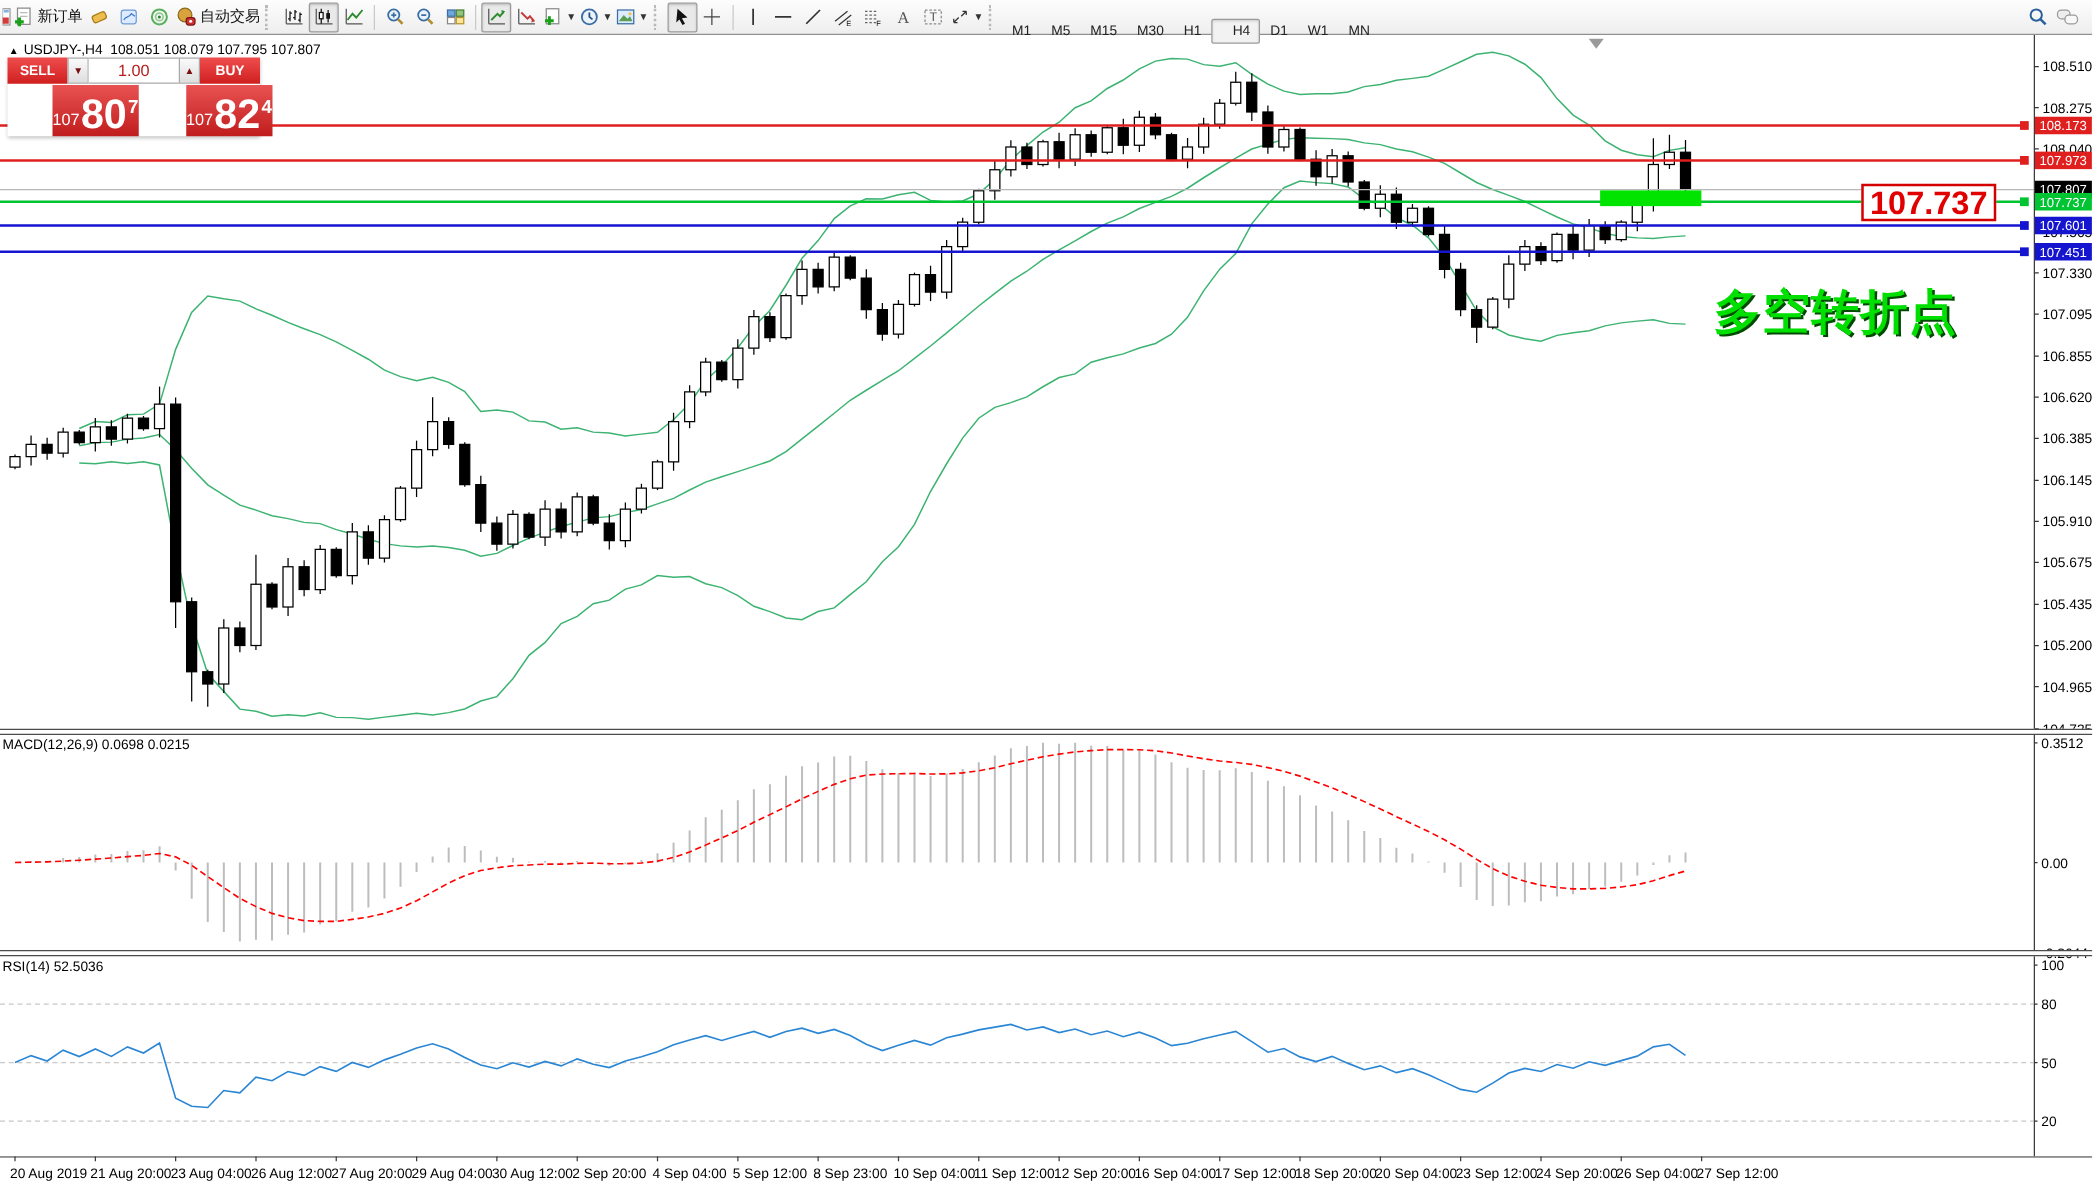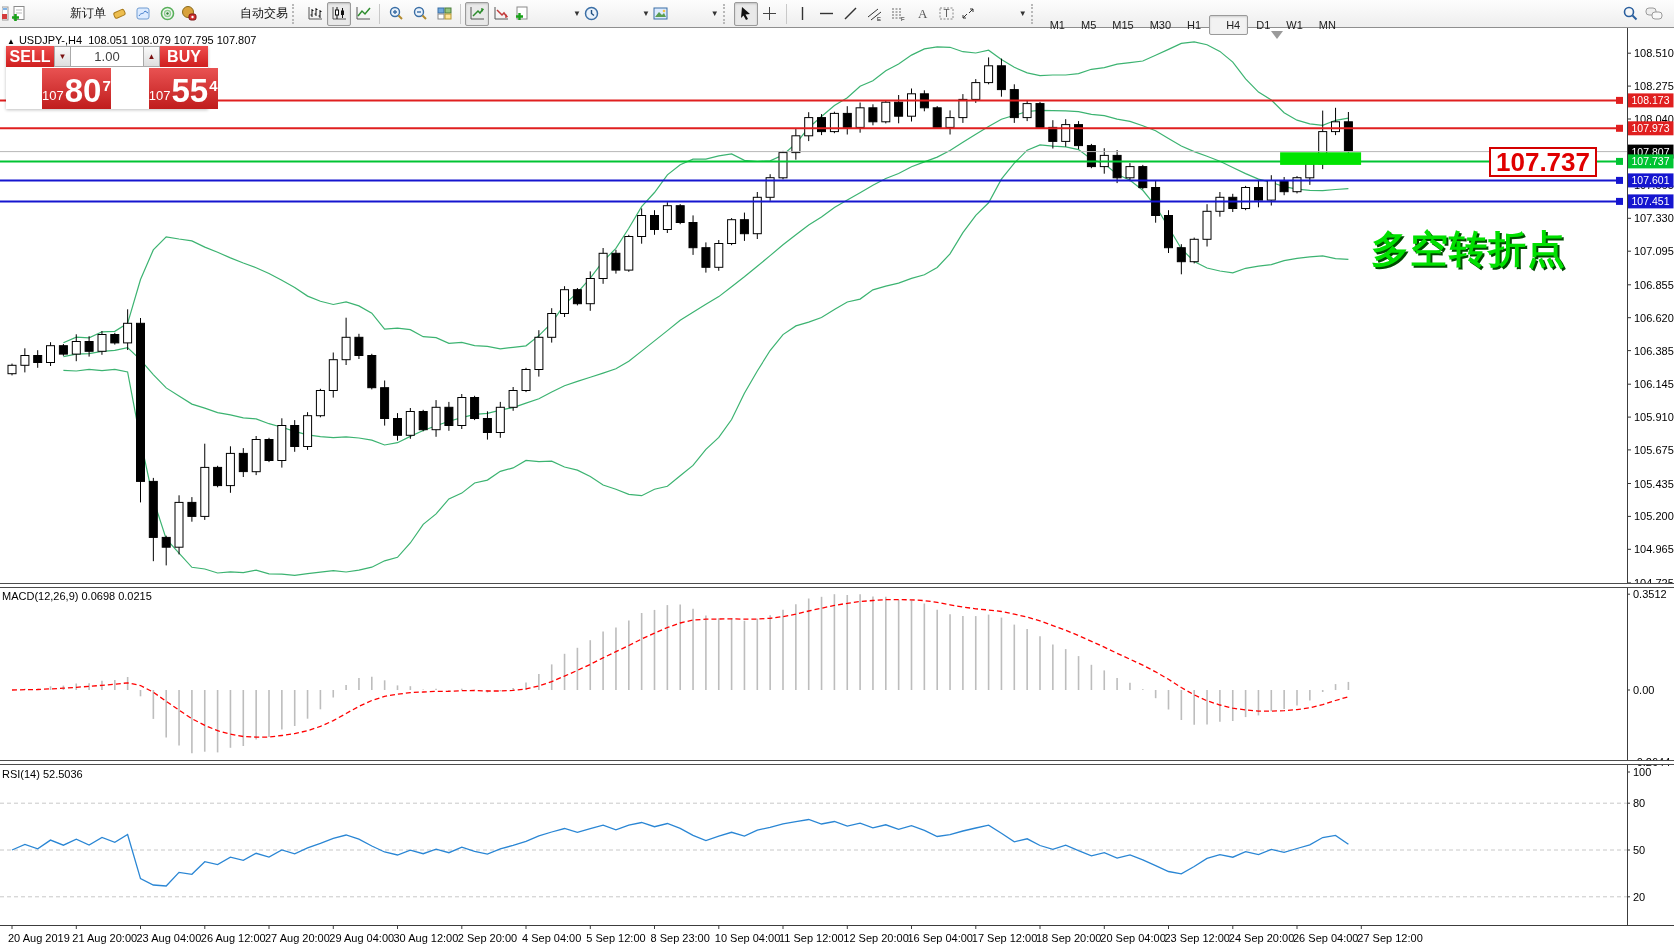--- a/index.html
+++ b/index.html
@@ -5,21 +5,21 @@
   * { box-sizing: border-box; }
   html,body { margin:0; padding:0; background:#fff; }
   body { font-family:"Liberation Sans", sans-serif; }
   #app { position:relative; width:1674px; height:950px; overflow:hidden; background:#fff; user-select:none; }
 
   
   #toolbar { position:absolute; left:0; top:0; width:1674px; height:28px;
     background:linear-gradient(#fdfdfd,#eeeeee); border-bottom:1px solid #8f8f8f;
     display:flex; align-items:center; padding:0 2px; z-index:20; }
   .btn { min-width:24px; height:24px; display:flex; align-items:center; justify-content:center;
-    border:1px solid transparent; border-radius:2px; cursor:default;gap:40px; }
+    border:1px solid transparent; border-radius:2px; cursor:default; }
   .btn.pressed { background:#e9e9e9; border-color:#9a9a9a; box-shadow:inset 0 1px 2px rgba(0,0,0,.18); }
   .btn .lbl { font-size:12px; color:#111; margin-left:3px; white-space:nowrap; }
   .caret { font-size:8px; color:#333; margin-left:2px; }
   .grip { width:6px; height:20px; border-left:2px dotted #b9b9b9; margin:0 5px 0 3px; }
   .vsep { width:1px; height:20px; background:#c9c9c9; margin:0 4px; }
   .tf { padding:3px 7px; font-size:11px; color:#222; border:1px solid transparent; border-radius:2px; }
   .tf.pressed { background:#f2f2f2; border-color:#9a9a9a; box-shadow:inset 0 1px 2px rgba(0,0,0,.15);padding-left:16px; }
   #tb-right { margin-left:auto; display:flex; align-items:center; padding-right:6px; }
 
   
@@ -36,26 +36,26 @@
   #price-callout { position:absolute; left:1489px; top:119px; width:108px; height:30px;
     border:2px solid #d40000; background:#fff; color:#e00000; font-size:26px; font-weight:bold;
     display:flex; align-items:center; justify-content:center; z-index:7; letter-spacing:0px; }
   #turning-point { position:absolute; left:1371px; top:196px; font-size:38px; font-weight:bold;
     color:#00e000; text-shadow:2px 2px 0 #014a01; z-index:7; white-space:nowrap; letter-spacing:1px; }
 
   
   #trade-panel { position:absolute; left:6px; top:18px; width:202px; z-index:8; background:#fff;
     box-shadow:0 1px 3px rgba(0,0,0,.25); }
   #tp-row1 { display:flex; height:21px; }
-  .tp-btn { background:linear-gradient(#ef4d4d,#cf1f1f); color:#fff; font-size:16px; font-weight:bold;
+  .tp-btn { background:linear-gradient(#ef4d4d,#cf1f1f); color:#fff; font-size:11px; font-weight:bold;
     display:flex; align-items:center; justify-content:center; flex:0 0 48px; }
   .tp-spin { flex:0 0 17px; background:linear-gradient(#fafafa,#dedede); border:1px solid #aaa;
     display:flex; align-items:center; justify-content:center; font-size:8px; color:#7a1010; }
   #tp-vol { flex:1; border:1px solid #aaa; border-left:none; border-right:none; background:#fff;
-    font-size:13px; color:#404040; display:flex; align-items:center; justify-content:center; }
+    font-size:13px; color:#b91c1c; display:flex; align-items:center; justify-content:center; }
   #tp-row2 { display:flex; height:41px; margin-top:1px; }
   .tp-price { flex:1; background:linear-gradient(#e95252,#c01d1d); color:#fff; display:flex;
     align-items:flex-end; justify-content:center; padding-bottom:3px;margin-left:36px; }
   .tp-price:first-child { margin-right:2px; }
   .tp-small { font-size:13px; margin-bottom:3px; }
   .tp-big { font-size:33px; font-weight:bold; line-height:30px; margin:0 1px; }
   .tp-sup { font-size:15px; font-weight:bold; margin-bottom:12px; }
 </style>
 </head>
 <body>
@@ -298,21 +298,21 @@
         <div class="tp-btn">BUY</div>
       </div>
       <div id="tp-row2">
         <div class="tp-price">
           <span class="tp-small">107</span>
           <span class="tp-big">80</span>
           <span class="tp-sup">7</span>
         </div>
         <div class="tp-price">
           <span class="tp-small">107</span>
-          <span class="tp-big">55</span>
+          <span class="tp-big">82</span>
           <span class="tp-sup">4</span>
         </div>
       </div>
     </div>
 
     <svg id="main-svg" class="pane" style="top:0" width="1627" height="557">
         <path d="M63.4,314.8L76.3,309.2L89.1,309.9L102.0,303.8L114.8,303.3L127.6,295.3L140.5,251.5L153.3,221.9L166.2,208.8L179.0,211.0L191.9,212.9L204.8,219.1L217.6,224.2L230.4,229.9L243.3,235.0L256.1,239.7L269.0,245.5L281.8,252.3L294.7,259.4L307.6,268.1L320.4,273.3L333.3,276.5L346.1,273.9L358.9,277.9L371.8,285.2L384.6,301.2L397.5,300.1L410.3,301.7L423.2,308.7L436.1,309.6L448.9,315.4L461.8,314.3L474.6,317.7L487.4,318.4L500.3,320.8L513.1,319.3L526.0,317.8L538.9,307.6L551.7,294.8L564.5,276.4L577.4,264.6L590.3,250.2L603.1,233.2L615.9,220.4L628.8,200.2L641.6,178.6L654.5,164.5L667.4,146.9L680.2,136.7L693.0,131.1L705.9,131.2L718.8,127.8L731.6,125.9L744.4,132.3L757.3,133.5L770.1,132.8L783.0,127.0L795.9,115.5L808.7,99.7L821.5,88.5L834.4,77.6L847.3,69.8L860.1,58.2L872.9,52.7L885.8,42.8L898.6,36.0L911.5,27.1L924.4,20.9L937.2,18.8L950.0,19.3L962.9,23.7L975.8,25.0L988.6,22.2L1001.4,31.4L1014.3,39.3L1027.2,44.9L1040.0,47.6L1052.8,47.0L1065.7,47.0L1078.5,45.6L1091.4,41.3L1104.3,39.6L1117.1,36.2L1130.0,34.7L1142.8,33.0L1155.6,27.3L1168.5,21.4L1181.3,15.4L1194.2,13.8L1207.0,16.7L1219.9,23.4L1232.8,34.1L1245.6,50.9L1258.5,64.1L1271.3,72.0L1284.1,84.7L1297.0,92.2L1309.8,95.8L1322.7,97.4L1335.5,92.3L1348.4,90.2" fill="none" stroke="#3cb371" stroke-width="1.2"></path>
         <path d="M63.4,328.6L76.3,326.1L89.1,325.7L102.0,323.3L114.8,322.4L127.6,319.6L140.5,331.8L153.3,346.6L166.2,359.9L179.0,368.1L191.9,376.1L204.8,380.1L217.6,384.6L230.4,386.9L243.3,389.9L256.1,390.9L269.0,395.7L281.8,399.2L294.7,403.4L307.6,406.9L320.4,408.7L333.3,409.6L346.1,408.9L358.9,410.0L371.8,412.2L384.6,417.0L397.5,414.7L410.3,408.4L423.2,402.5L436.1,397.7L448.9,393.2L461.8,389.7L474.6,386.3L487.4,385.3L500.3,382.1L513.1,379.6L526.0,375.1L538.9,370.7L551.7,364.0L564.5,357.7L577.4,353.4L590.3,349.3L603.1,345.1L615.9,340.8L628.8,333.3L641.6,323.1L654.5,312.9L667.4,302.6L680.2,292.2L693.0,284.2L705.9,276.3L718.8,268.6L731.6,258.7L744.4,248.8L757.3,238.3L770.1,227.6L783.0,216.8L795.9,206.7L808.7,196.9L821.5,189.0L834.4,179.5L847.3,171.9L860.1,164.7L872.9,157.2L885.8,150.5L898.6,145.5L911.5,138.8L924.4,133.9L937.2,129.1L950.0,122.6L962.9,114.2L975.8,106.2L988.6,98.5L1001.4,91.2L1014.3,87.3L1027.2,83.5L1040.0,82.3L1052.8,82.6L1065.7,82.9L1078.5,83.6L1091.4,86.3L1104.3,87.7L1117.1,91.2L1130.0,93.4L1142.8,97.7L1155.6,102.7L1168.5,110.4L1181.3,118.0L1194.2,123.6L1207.0,128.3L1219.9,133.2L1232.8,139.5L1245.6,145.6L1258.5,151.1L1271.3,154.3L1284.1,158.7L1297.0,161.2L1309.8,162.3L1322.7,162.7L1335.5,161.5L1348.4,160.7" fill="none" stroke="#3cb371" stroke-width="1.2"></path>
         <path d="M63.4,342.4L76.3,343.0L89.1,341.4L102.0,342.7L114.8,341.4L127.6,344.0L140.5,412.1L153.3,471.3L166.2,511.0L179.0,525.1L191.9,539.3L204.8,541.0L217.6,545.0L230.4,543.8L243.3,544.7L256.1,542.2L269.0,545.9L281.8,546.1L294.7,547.4L307.6,545.7L320.4,544.2L333.3,542.7L346.1,544.0L358.9,542.1L371.8,539.2L384.6,532.8L397.5,529.3L410.3,515.0L423.2,496.3L436.1,485.9L448.9,470.9L461.8,465.1L474.6,455.0L487.4,452.1L500.3,443.3L513.1,439.9L526.0,432.4L538.9,433.7L551.7,433.2L564.5,439.0L577.4,442.1L590.3,448.5L603.1,457.0L615.9,461.3L628.8,466.4L641.6,467.7L654.5,461.2L667.4,458.3L680.2,447.7L693.0,437.4L705.9,421.4L718.8,409.4L731.6,391.5L744.4,365.2L757.3,343.0L770.1,322.5L783.0,306.6L795.9,297.9L808.7,294.1L821.5,289.5L834.4,281.4L847.3,274.0L860.1,271.1L872.9,261.8L885.8,258.2L898.6,255.1L911.5,250.4L924.4,246.8L937.2,239.4L950.0,225.9L962.9,204.7L975.8,187.3L988.6,174.8L1001.4,151.1L1014.3,135.2L1027.2,122.2L1040.0,116.9L1052.8,118.1L1065.7,118.9L1078.5,121.6L1091.4,131.2L1104.3,135.8L1117.1,146.2L1130.0,152.2L1142.8,162.3L1155.6,178.0L1168.5,199.3L1181.3,220.7L1194.2,233.5L1207.0,240.0L1219.9,243.0L1232.8,244.9L1245.6,240.3L1258.5,238.2L1271.3,236.6L1284.1,232.7L1297.0,230.3L1309.8,228.9L1322.7,227.9L1335.5,230.7L1348.4,231.3" fill="none" stroke="#3cb371" stroke-width="1.2"></path>
         <line x1="12" x2="12" y1="335.6" y2="347.4" stroke="#000" stroke-width="1"></line>

